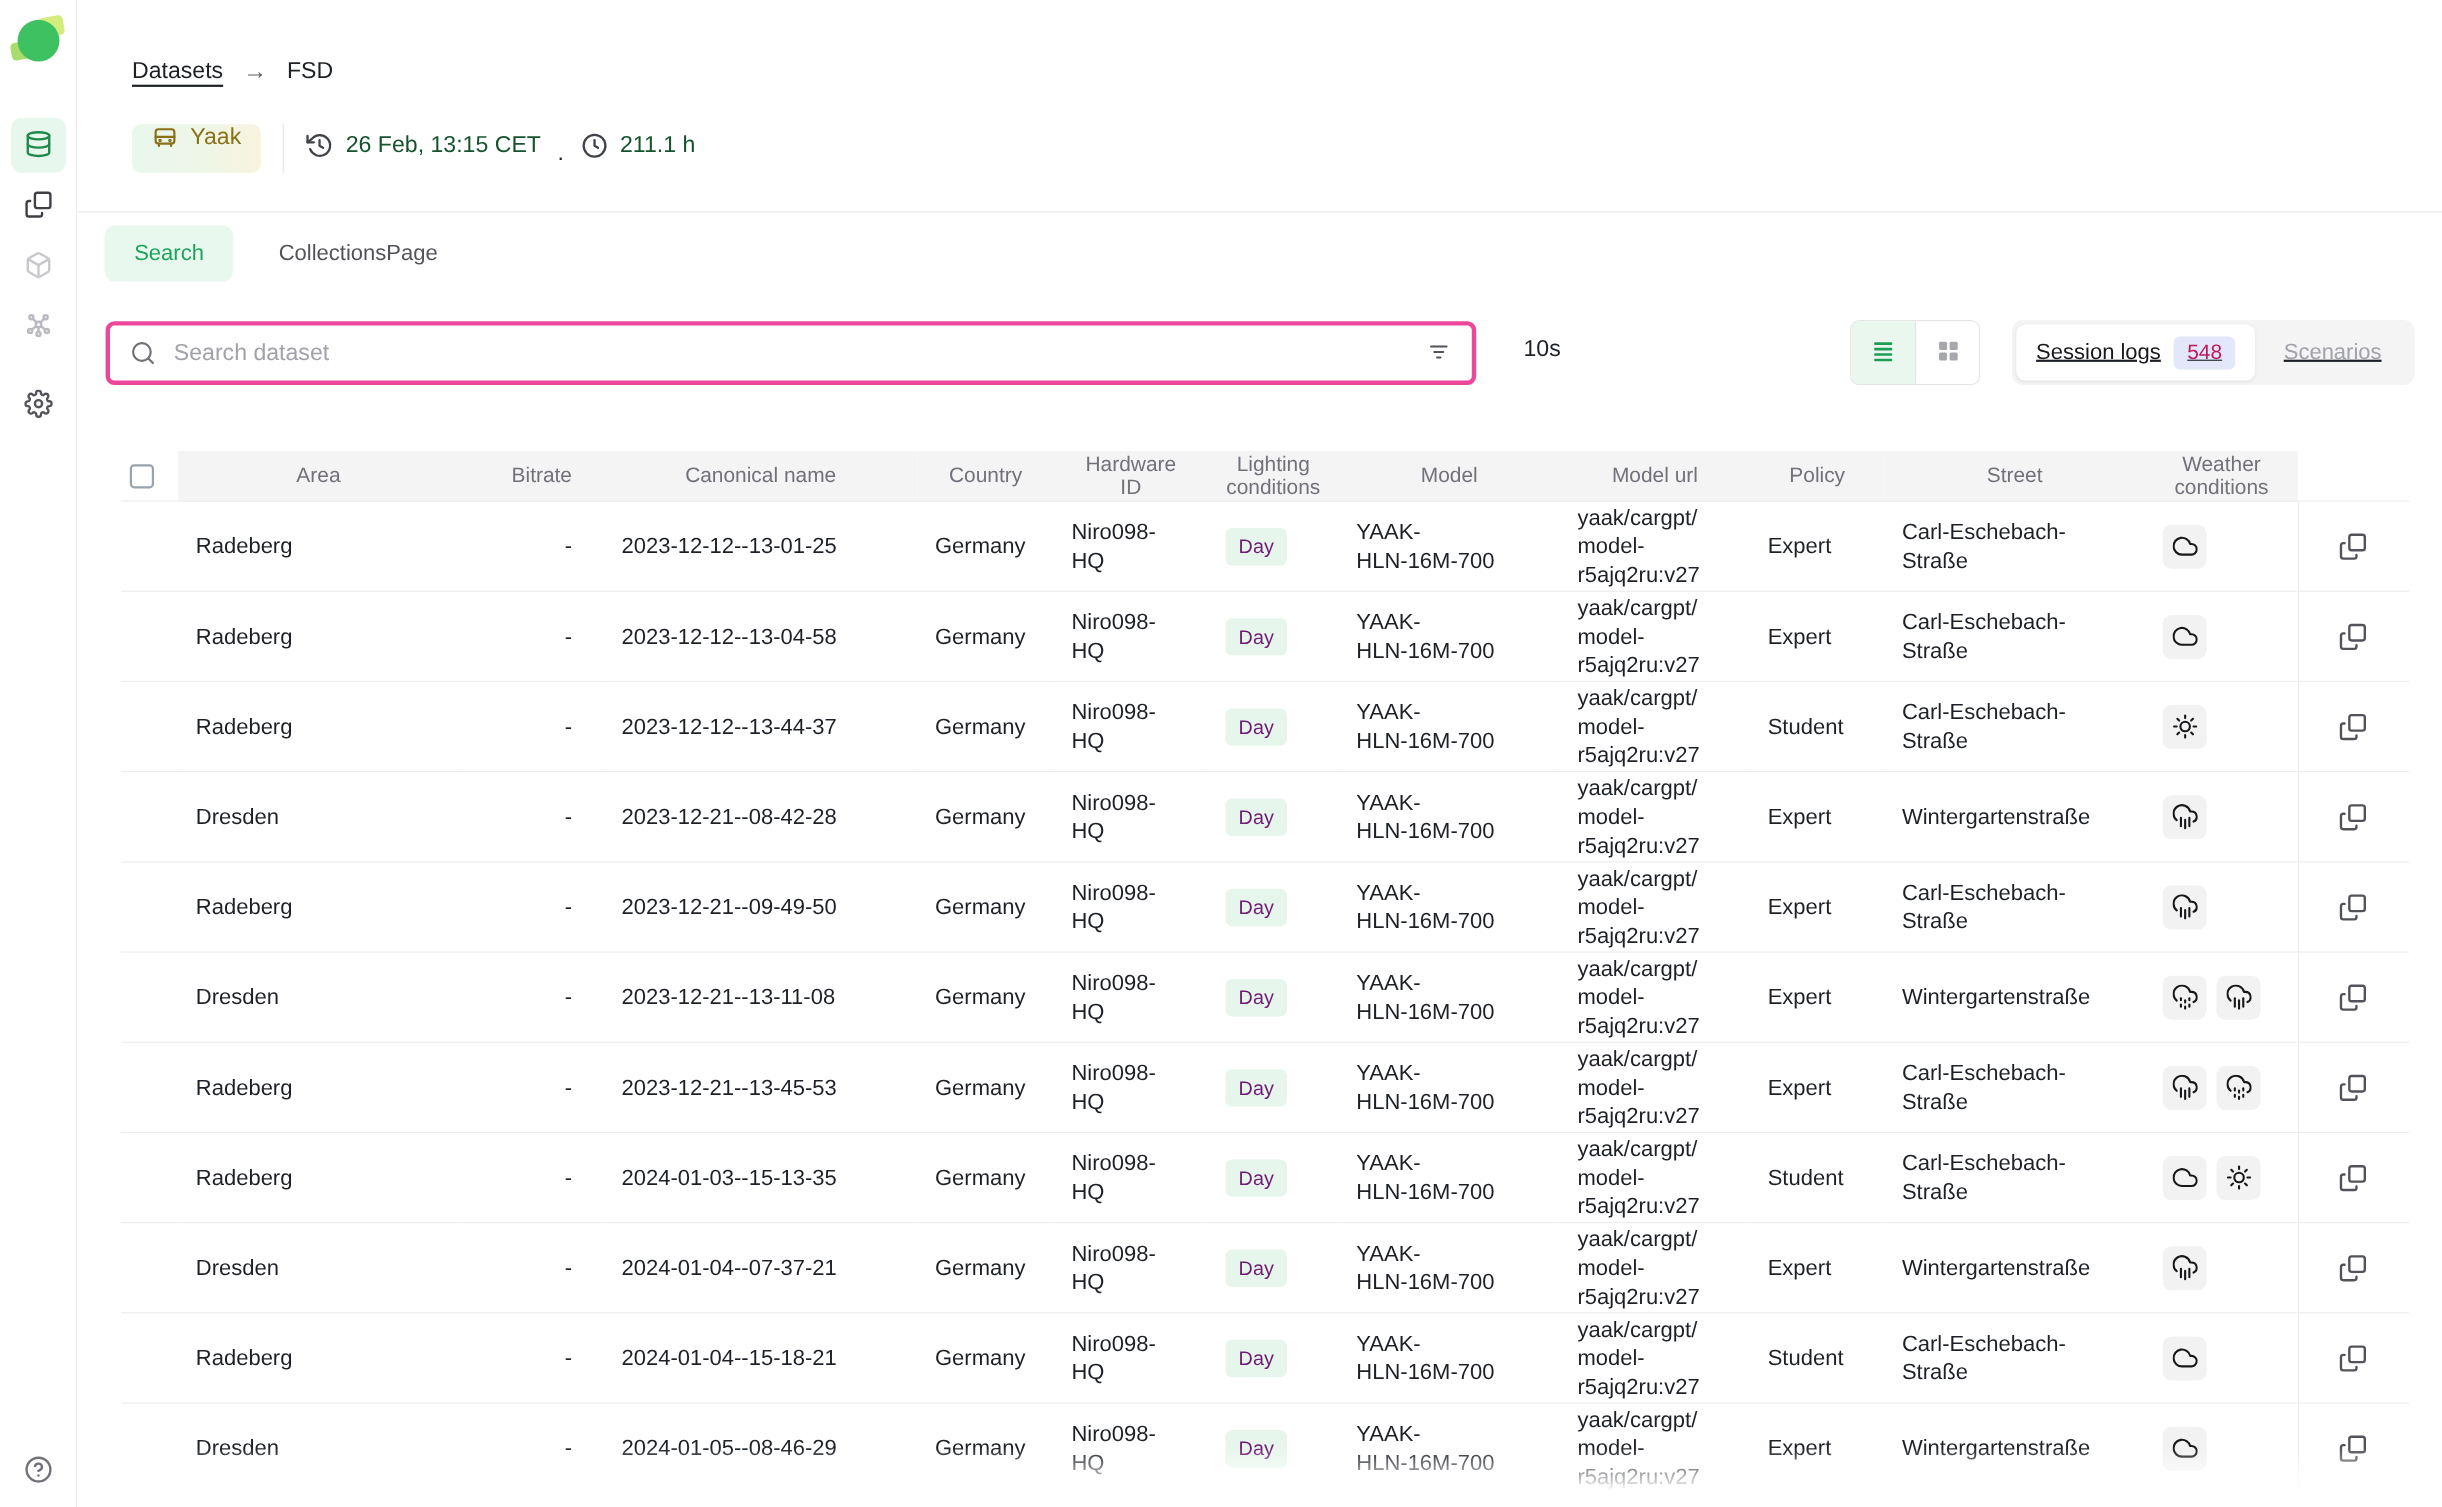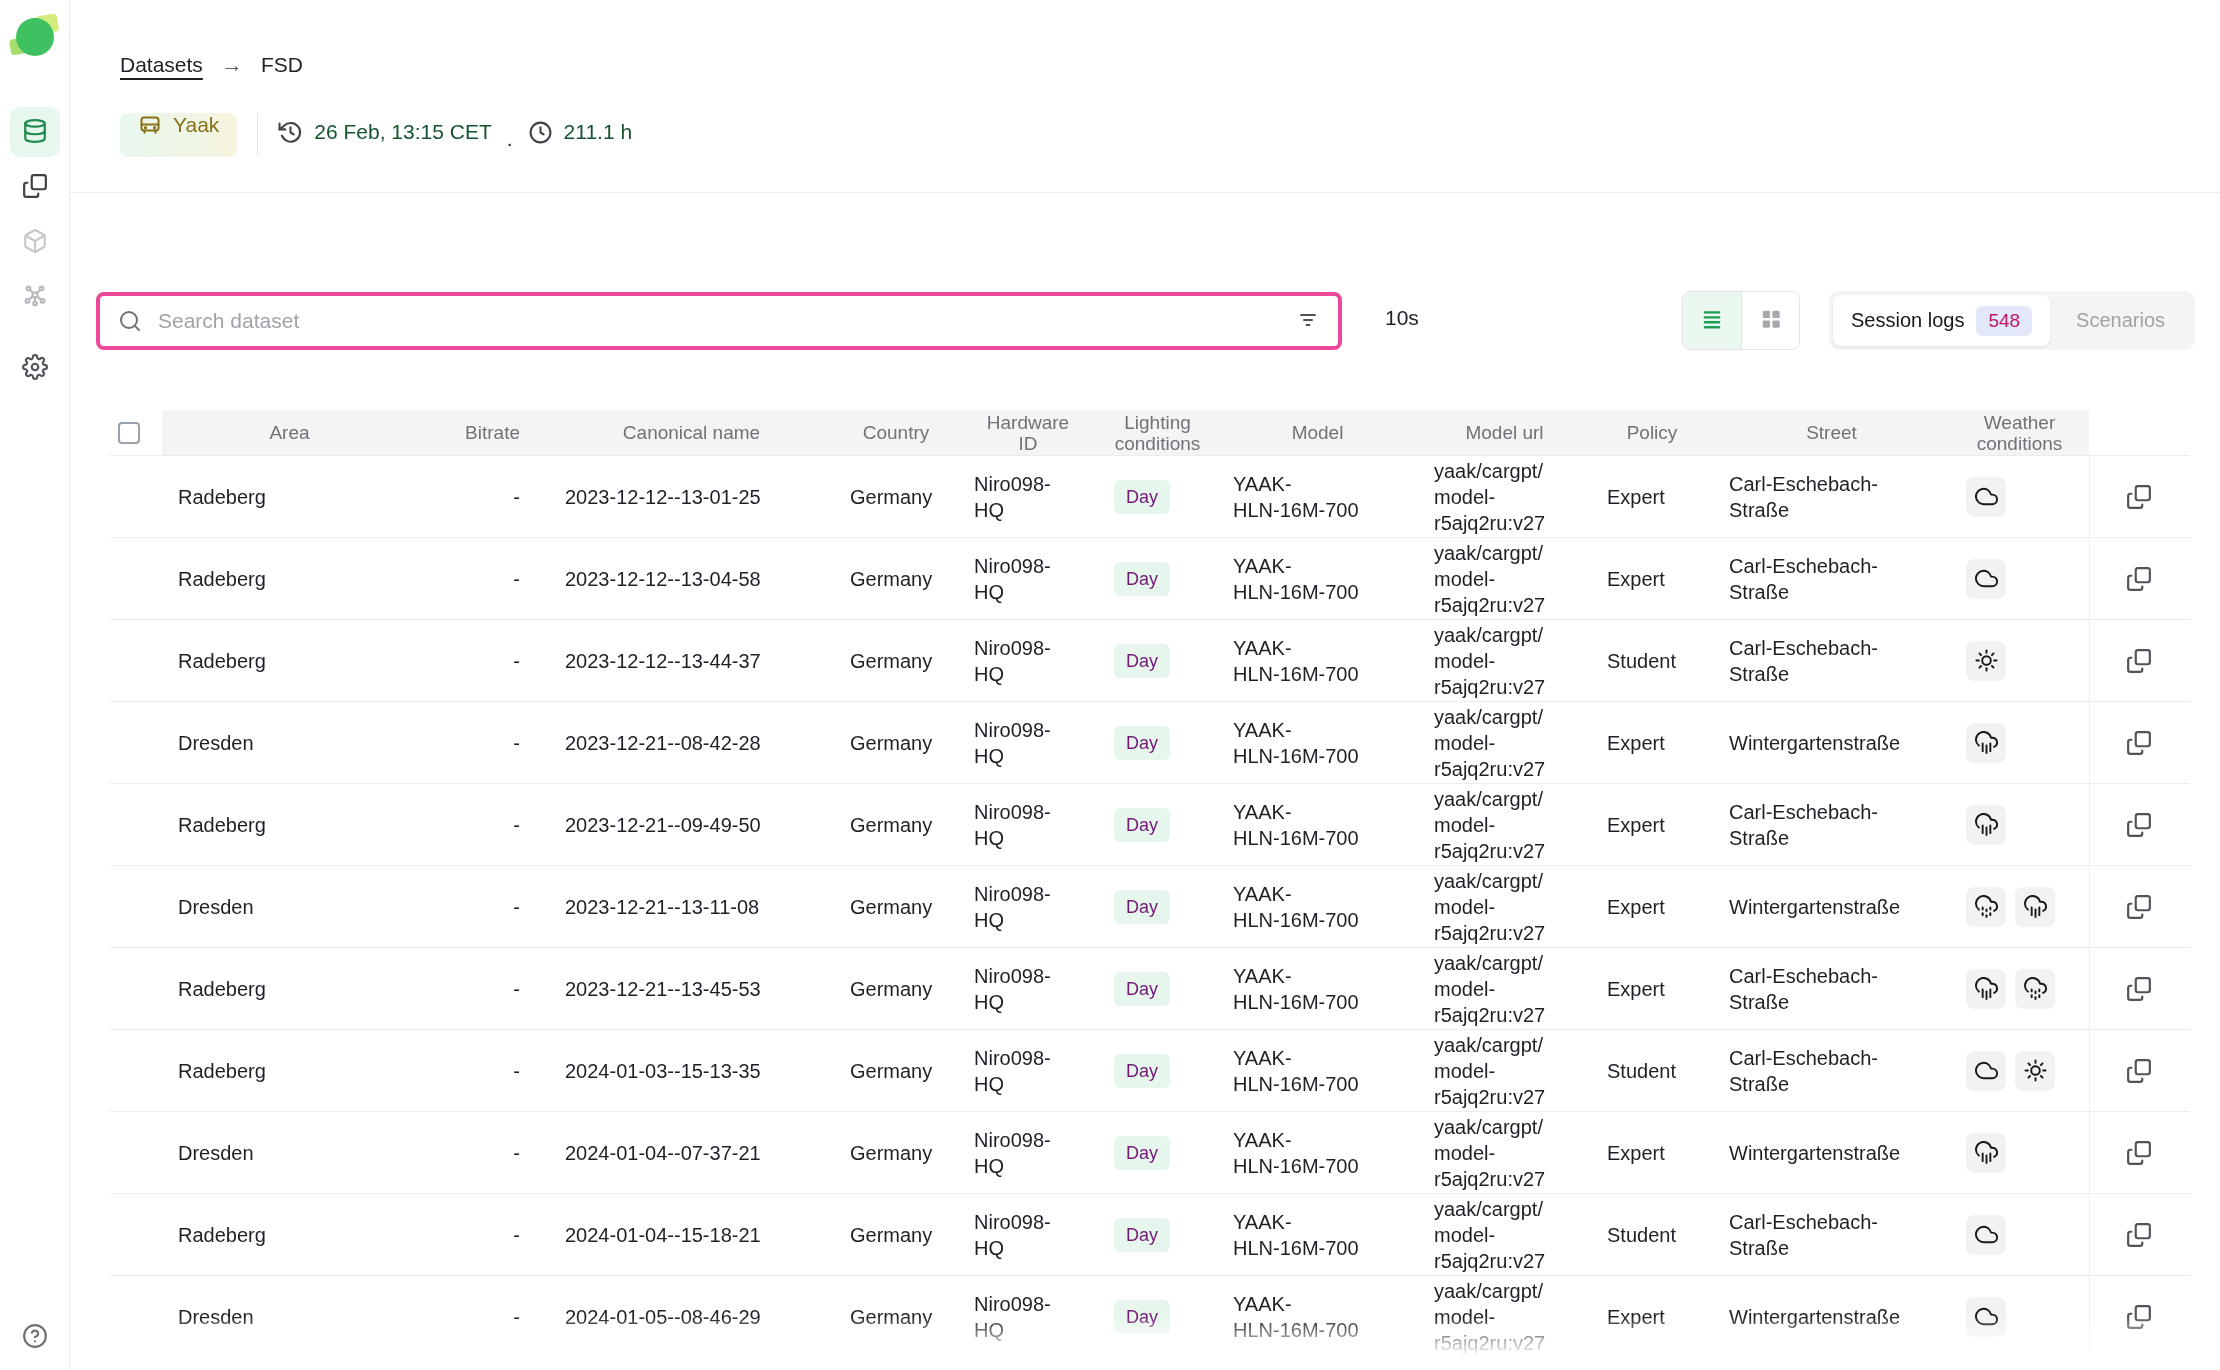--- a/index.html
+++ b/index.html
@@ -54,21 +54,21 @@
 
   .view-toggle{position:absolute;left:1682px;top:291px;height:59px;display:flex;border:1px solid #e4e4e7;border-radius:8px;
                overflow:hidden;box-sizing:border-box;background:#fff;}
   .view-toggle button{width:58px;height:100%;display:flex;align-items:center;justify-content:center;border:none;background:#fff;cursor:pointer;padding:0;}
   .view-toggle button + button{border-left:1px solid #e4e4e7;}
   .view-toggle button.active{background:#e9f7ef;}
   .view-toggle svg{width:22px;height:22px;}
   .ic-list{color:#1e9e55;} .ic-grid{color:#a7a7ae;}
 
   .segmented{position:absolute;left:1829px;top:291px;height:59px;box-sizing:border-box;background:#f4f4f5;border-radius:10px;
-             padding:4px;display:flex;align-items:stretch;}
+             padding:4px;display:flex;align-items:stretch;text-decoration:underline;}
   .seg{display:flex;align-items:center;gap:12px;border:none;cursor:pointer;font-family:inherit;font-size:20px;border-radius:8px;}
   .seg-active{background:#fff;color:#18181b;padding:0 18px;box-shadow:0 1px 3px rgba(0,0,0,.08);font-weight:500;}
   .seg-inactive{background:none;color:#a1a1aa;padding:0 26px;}
   .count-badge{background:#e3e7fa;color:#be185d;font-size:19px;font-weight:400;padding:4px 12px;border-radius:6px;}
 
   
   .data-table{position:absolute;left:110px;top:410px;width:2080px;border-collapse:collapse;table-layout:fixed;}
   .c-select{width:52px}.c-area{width:255px}.c-bitrate{width:132px}.c-canonical_name{width:285px}.c-country{width:124px}
   .c-hardware_id{width:140px}.c-lighting{width:119px}.c-model{width:201px}.c-model_url{width:173px}.c-policy{width:122px}
   .c-street{width:237px}.c-weather{width:139px}.c-actions{width:101px}
@@ -207,20 +207,24 @@
             <circle cx="12" cy="12" r="9.5"></circle>
             <polyline points="12 7 12 12 15 13.8"></polyline>
           </svg>
       </span>
       <span>211.1 h</span>
     </span>
   </div>
 
   <div class="header-rule"></div>
 
+  <div class="tabs">
+    <button class="tab active">Search</button>
+    <button class="tab">CollectionsPage</button>
+  </div>
 
   <div class="search-box">
     <span class="mag">
       <svg class="stroked" viewBox="0 0 24 24" width="24" height="24">
           <circle cx="11" cy="11" r="8"></circle>
           <line x1="21" y1="21" x2="16.65" y2="16.65"></line>
         </svg>
     </span>
     <input class="search-input" type="text" placeholder="Search dataset" style="">
     <button class="filter-btn">

